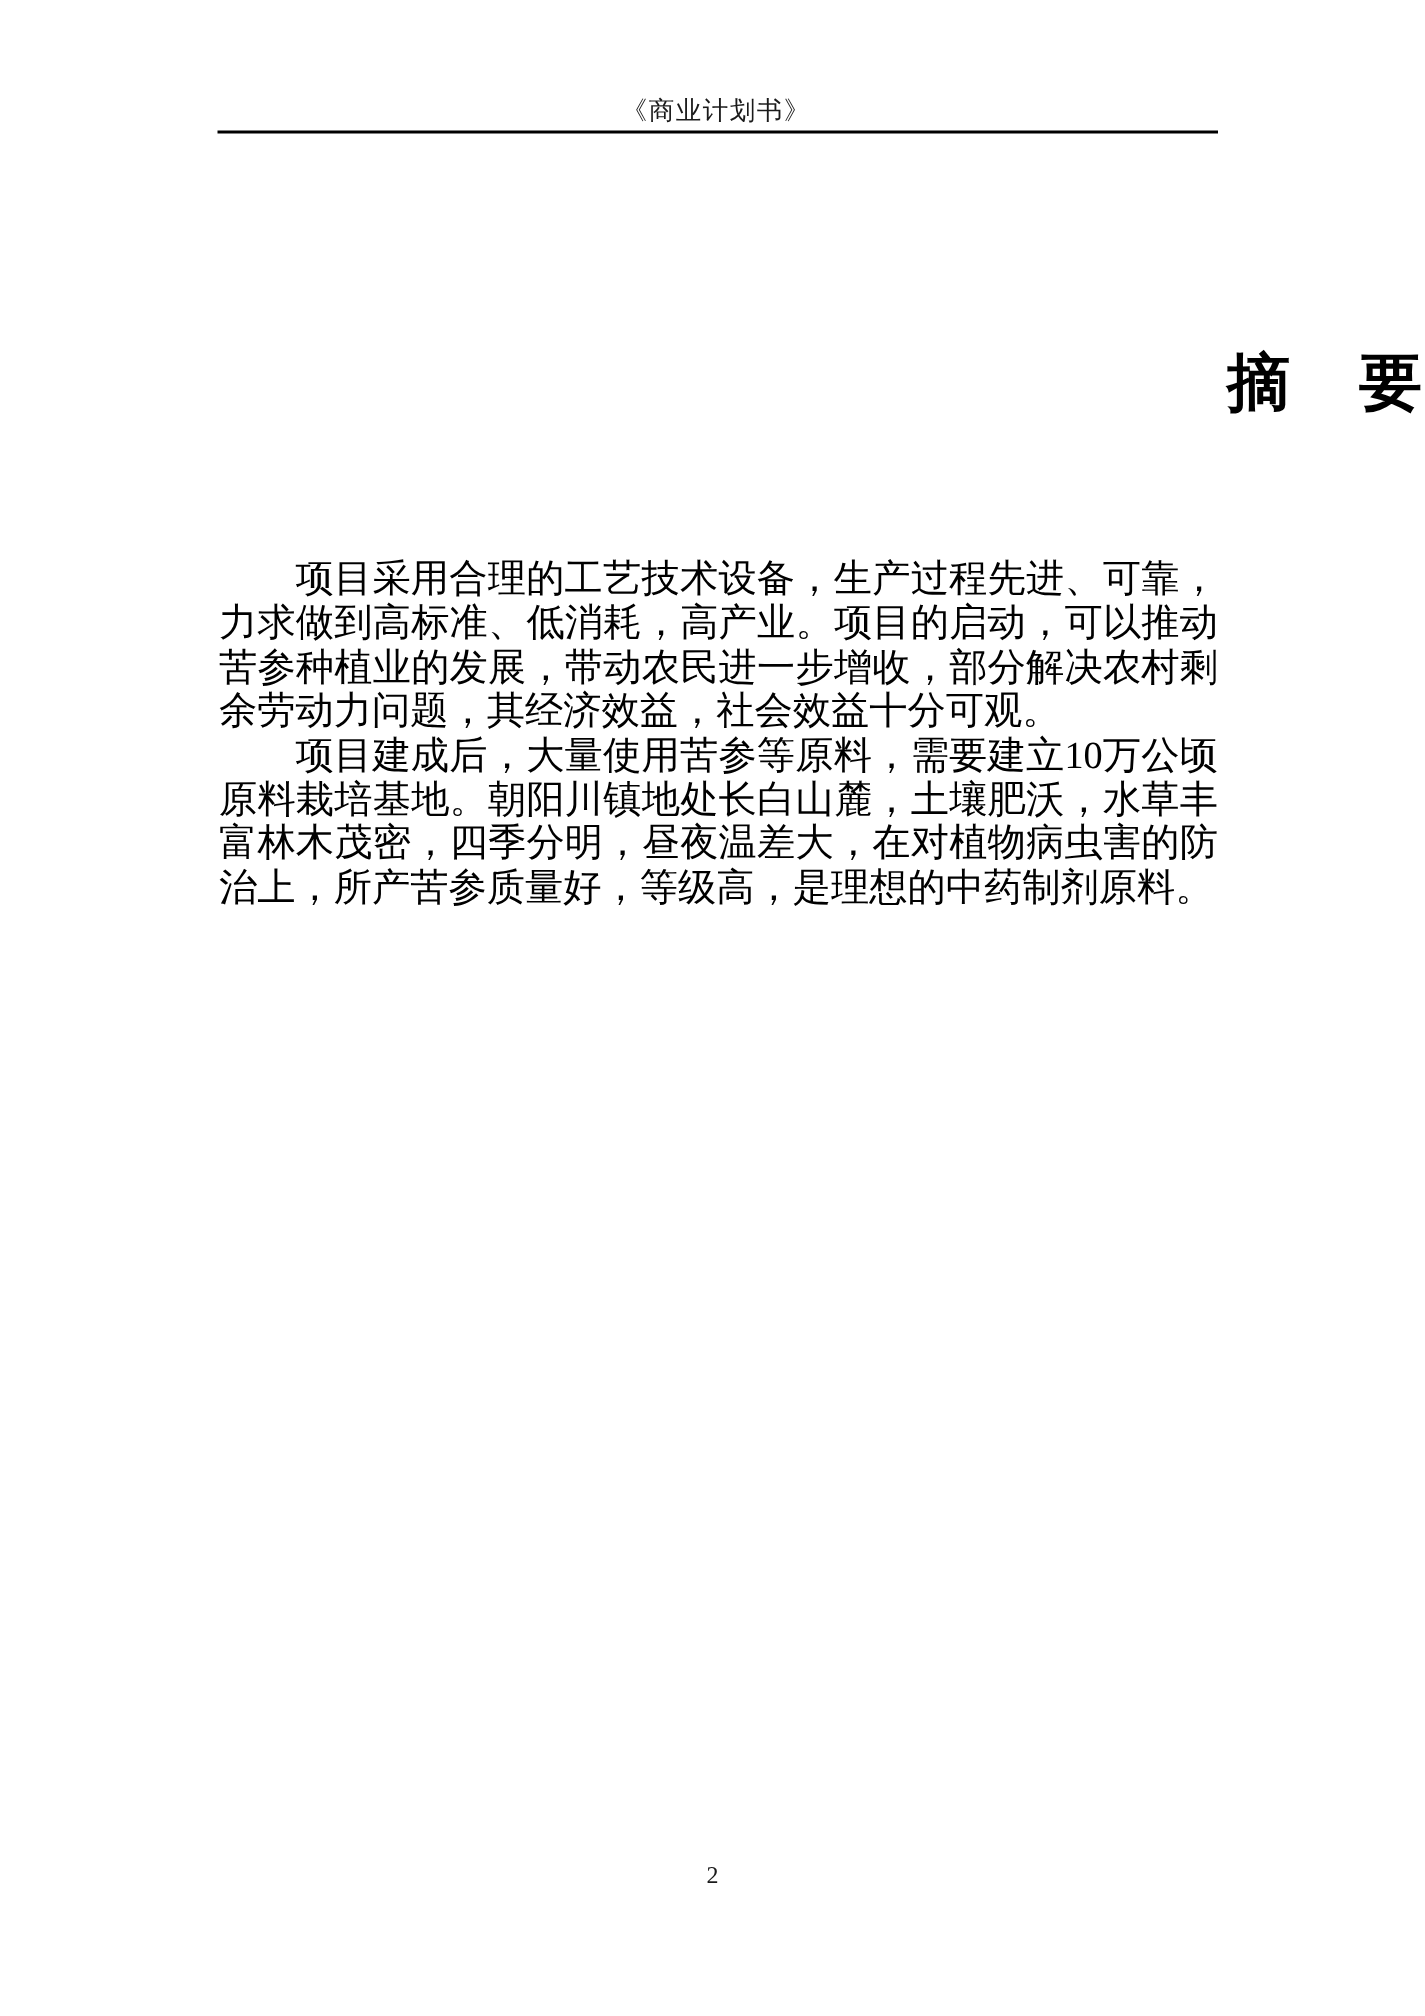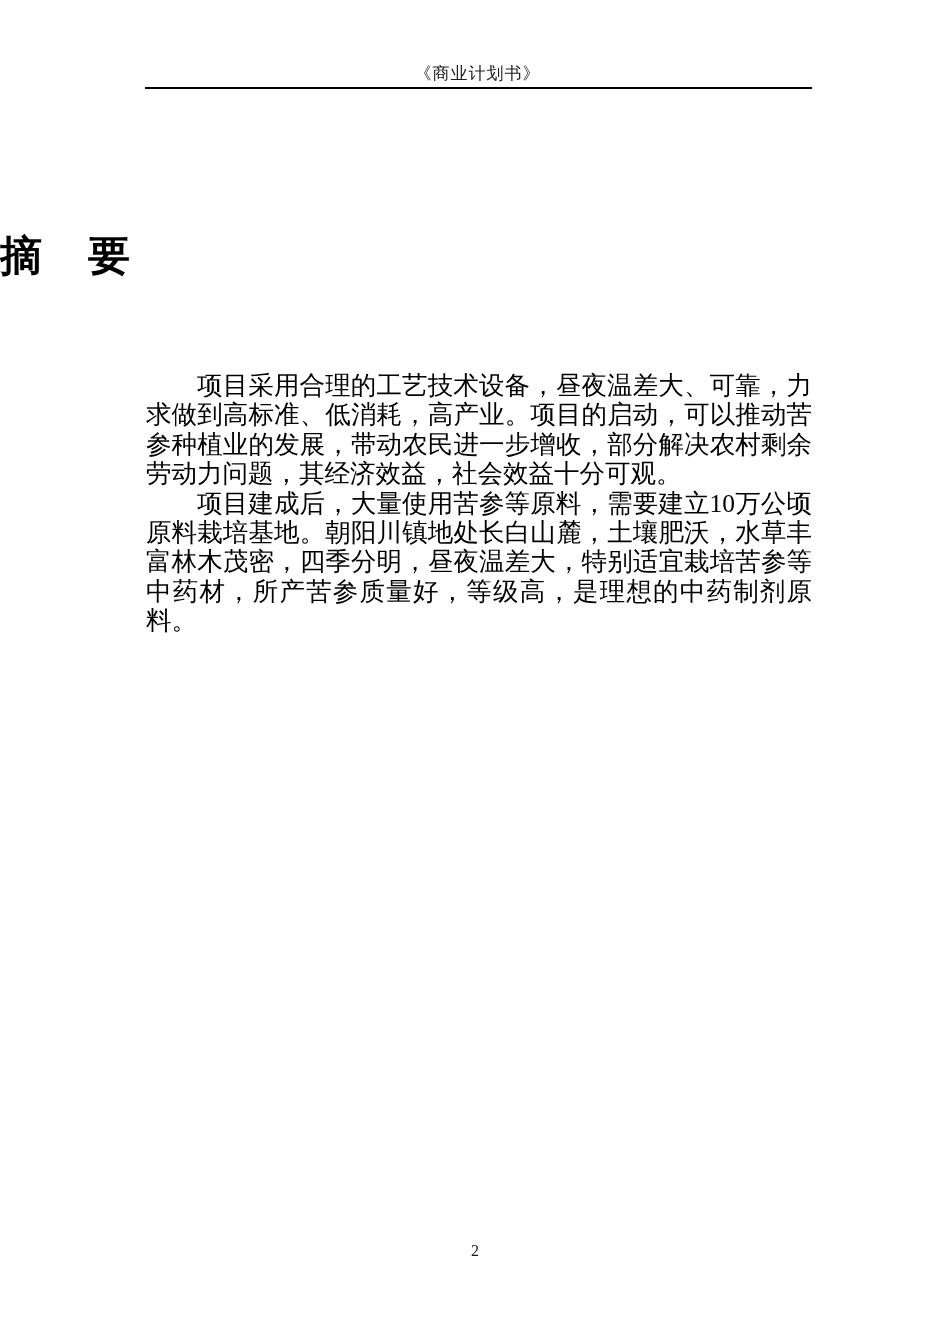--- a/index.html
+++ b/index.html
@@ -37,21 +37,21 @@
     border: none;
     border-top: 2px solid #000000;
     margin: 0;
   }
   .doc-title {
     position: absolute;
     top: 232px;
     left: 0;
     width: 100%;
     margin: 0;
-    text-align: left;
+    text-align: right;
     font-size: 42px;
     line-height: 48px;
     font-weight: 900;
     font-family: Liberation Serif, serif;
     letter-spacing: 2px;
   }
   .doc-body {
     position: absolute;
     top: 371px;
     left: 146px;
@@ -86,21 +86,21 @@
 
   <div class="doc-header">
     <span class="doc-header-title">《商业计划书》</span>
   </div>
 
   <hr class="doc-header-rule">
 
   <h1 class="doc-title">摘　要</h1>
 
   <main class="doc-body">
-    <p>项目采用合理的工艺技术设备，昼夜温差大、可靠，力求做到高标准、低消耗，高产业。项目的启动，可以推动苦参种植业的发展，带动农民进一步增收，部分解决农村剩余劳动力问题，其经济效益，社会效益十分可观。</p>
-    <p>项目建成后，大量使用苦参等原料，需要建立10万公顷原料栽培基地。朝阳川镇地处长白山麓，土壤肥沃，水草丰富林木茂密，四季分明，昼夜温差大，特别适宜栽培苦参等中药材，所产苦参质量好，等级高，是理想的中药制剂原料。</p>
+    <p>项目采用合理的工艺技术设备，生产过程先进、可靠，力求做到高标准、低消耗，高产业。项目的启动，可以推动苦参种植业的发展，带动农民进一步增收，部分解决农村剩余劳动力问题，其经济效益，社会效益十分可观。</p>
+    <p>项目建成后，大量使用苦参等原料，需要建立10万公顷原料栽培基地。朝阳川镇地处长白山麓，土壤肥沃，水草丰富林木茂密，四季分明，昼夜温差大，在对植物病虫害的防治上，所产苦参质量好，等级高，是理想的中药制剂原料。</p>
   </main>
 
   <div class="page-footer">
     <span class="page-number">2</span>
   </div>
 
 </div>
 
 </body></html>

